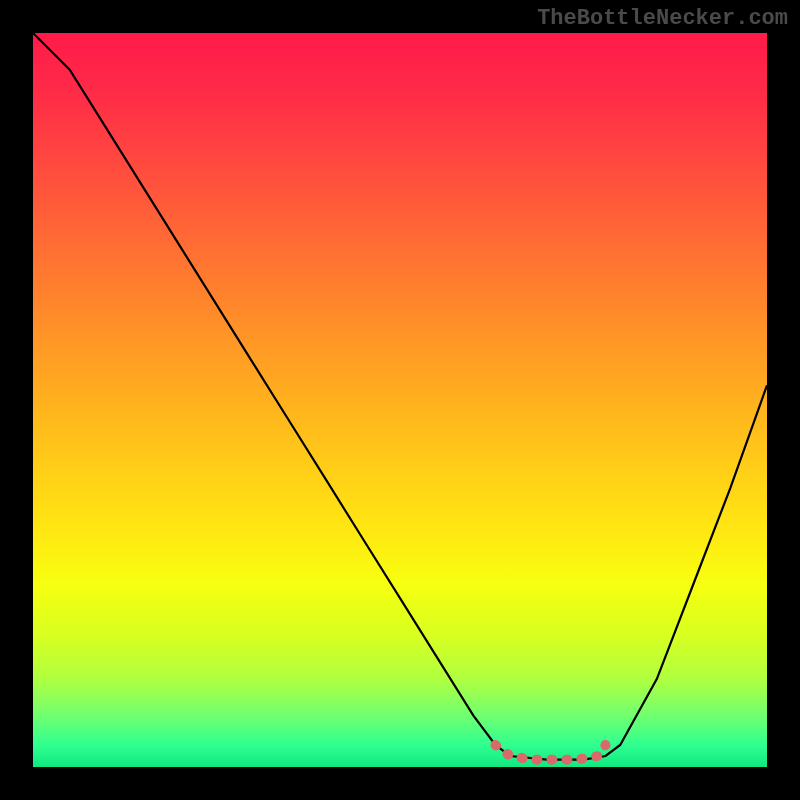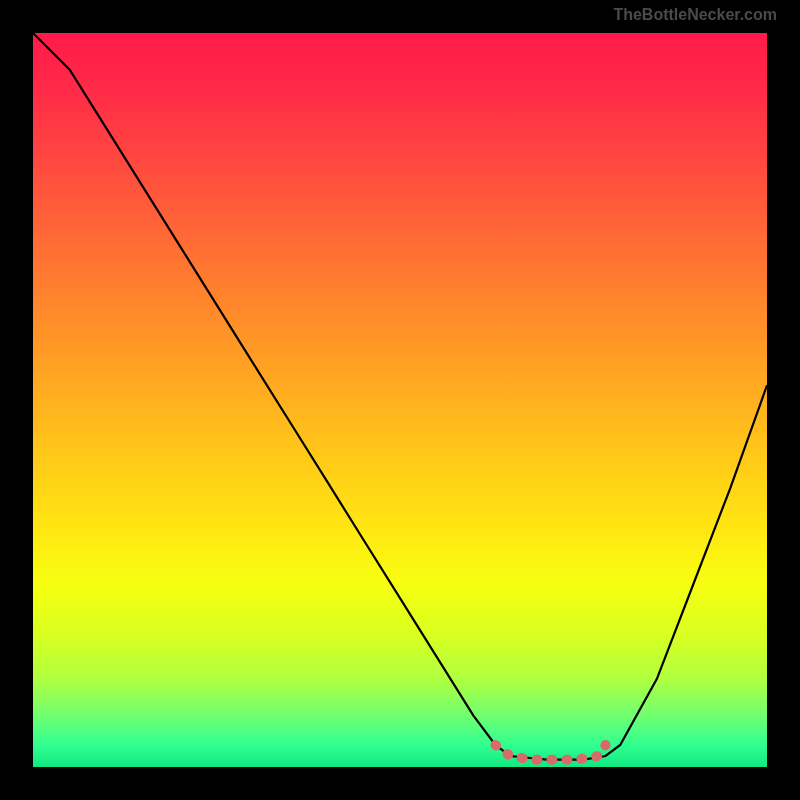--- a/index.html
+++ b/index.html
@@ -7,25 +7,26 @@
     width: 800px;
     height: 800px;
     background: #000;
     position: relative;
     font-family: Arial, sans-serif;
     overflow: hidden;
   }
   .watermark {
     position: absolute;
     top: 6px;
-    right: 23px;
+    right: 12px;
     color: #4a4a4a;
-    font-size: 16px;
+    font-size: 22px;
     font-weight: bold;
     z-index: 10;
+    font-family: Liberation Mono, monospace;
   }
   .plot-area {
     position: absolute;
     left: 33px;
     top: 33px;
     width: 734px;
     height: 734px;
     overflow: hidden;
   }
   .gradient-bg {

